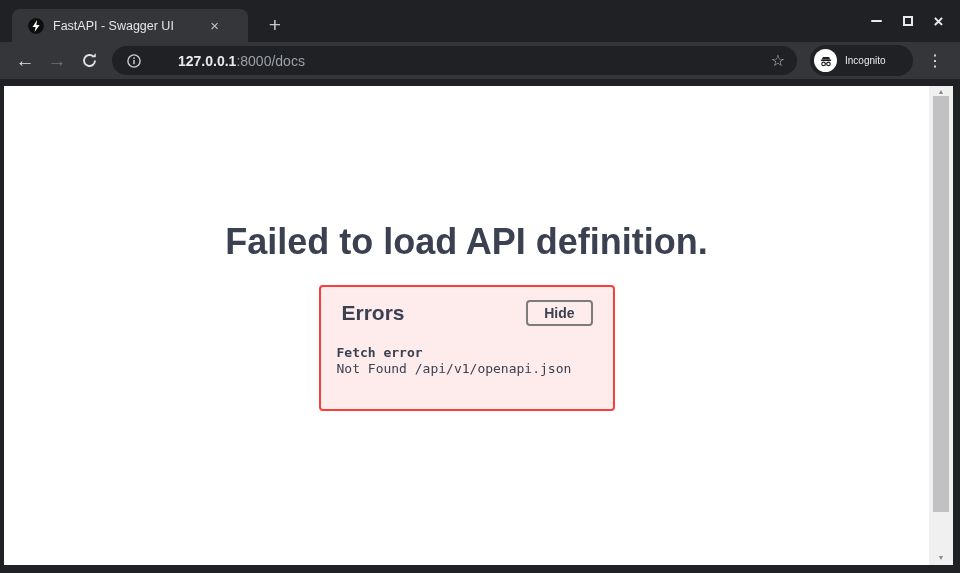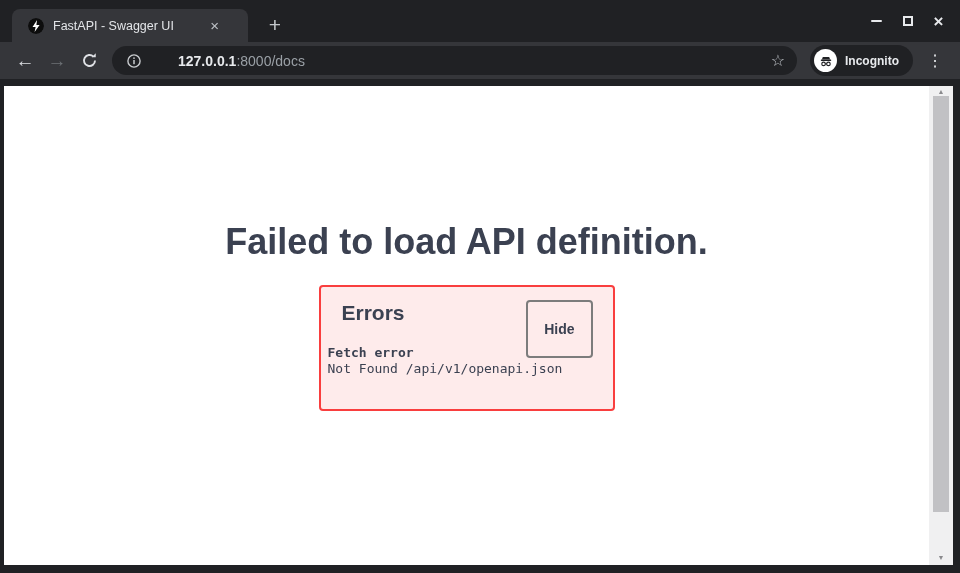--- a/index.html
+++ b/index.html
@@ -38,36 +38,36 @@
            border-radius:15px;display:flex;align-items:center;padding:0 12px 0 15px;gap:28px;}
   .info-icon{flex:0 0 14px;margin-right:9px;display:flex;}
   .url-text{font-size:14px;flex:1;white-space:nowrap;overflow:hidden;}
   .url-host{color:var(--toolbar-text);font-weight:700;}
   .url-rest{color:var(--url-secondary);}
   .star-icon{font-size:16px;color:#bdc1c6;line-height:1;}
   .incog{position:absolute;left:810px;top:3px;width:103px;height:31px;background:var(--omnibox);
          border-radius:16px;display:flex;align-items:center;padding:0 10px 0 4px;}
   .incog-circle{width:23px;height:23px;border-radius:50%;background:#ffffff;display:flex;
                 align-items:center;justify-content:center;margin-right:8px;flex:0 0 23px;}
-  .incog-label{font-size:12px;color:var(--toolbar-text);font-weight:bold;}
+  .incog-label{font-size:10px;color:var(--toolbar-text);}
   .menu-dots{position:absolute;left:922px;top:0;width:26px;height:37px;display:flex;align-items:center;
              justify-content:center;font-size:16px;color:var(--toolbar-text);}
 
   
   .page{position:absolute;left:4px;top:86px;width:949px;height:479px;background:var(--page-bg);}
   .page-inner{position:absolute;left:0;top:0;right:24px;bottom:0;display:flex;flex-direction:column;
               align-items:center;}
   .fail-heading{margin-top:136px;font-size:36px;line-height:1.1;font-weight:700;color:var(--heading-text);}
   .errors-box{margin-top:23px;width:296px;height:126px;position:relative;border:2px solid var(--error-border);
               border-radius:4px;background:var(--error-bg);}
   .errors-title{position:absolute;left:21px;top:14px;font-size:21px;font-weight:700;color:var(--heading-text);}
-  .hide-btn{position:absolute;right:20px;top:13px;padding:19px 16px;background:transparent;
+  .hide-btn{position:absolute;right:20px;top:13px;padding:3px 16px;background:transparent;
             border:2px solid #7c7c7c;border-radius:4px;font-family:"Liberation Sans",sans-serif;
             font-size:14px;font-weight:700;color:var(--heading-text);}
-  .error-item{position:absolute;left:7px;top:58px;font-family:"DejaVu Sans Mono",monospace;
+  .error-item{position:absolute;left:16px;top:58px;font-family:"DejaVu Sans Mono",monospace;
               font-size:13px;line-height:16px;color:var(--heading-text);}
   .error-item-title{font-weight:700;}
 
   
   .scrollbar{position:absolute;right:0;top:0;width:24px;height:100%;background:var(--scrollbar-track);}
   .scroll-arrow{position:absolute;left:0;width:24px;height:12px;text-align:center;font-size:7px;
                 color:#8a8a8d;line-height:12px;}
   .scroll-up{top:0;}
   .scroll-down{bottom:1px;}
   .scroll-thumb{position:absolute;left:4px;top:10px;width:16px;height:416px;background:var(--scrollbar-thumb);}

